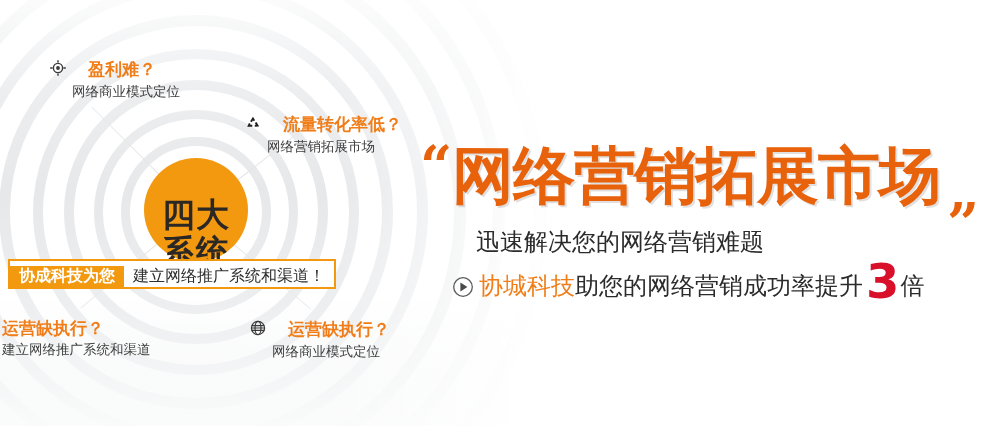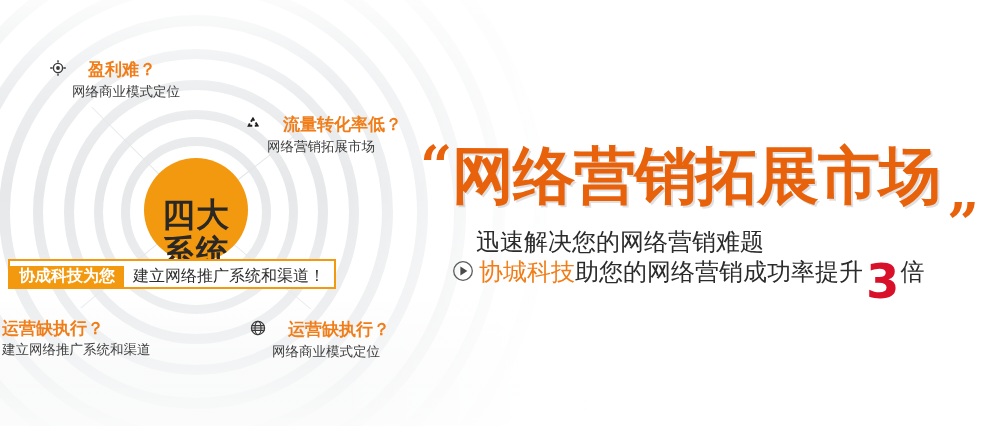--- a/index.html
+++ b/index.html
@@ -93,21 +93,21 @@
     font-family:"DejaVu Sans","Liberation Sans",sans-serif;
     font-size:62px;font-weight:bold;color:#e8620c;line-height:1;letter-spacing:-1px;
     text-shadow:2px 2px 0 rgba(0,0,0,.12);
   }
   .sub1{
     position:absolute;left:476px;top:230px;
     font-family:"DejaVu Sans","Liberation Sans",sans-serif;
     font-size:24px;color:#2b2b2b;line-height:1;white-space:nowrap;
   }
   .sub2{
-    position:absolute;left:452px;top:260px;display:flex;align-items:flex-start;
+    position:absolute;left:452px;top:260px;display:flex;align-items:flex-end;
     font-family:"DejaVu Sans","Liberation Sans",sans-serif;
     font-size:24px;color:#2b2b2b;line-height:1;white-space:nowrap;
   }
   .sub2 .brand{color:#f07d18;}
   .sub2 .big3{color:#d8102a;font-size:48px;font-weight:bold;line-height:.8;margin:0 1px 0 3px;position:relative;top:2px;}
   .playic{margin-right:5px;display:inline-flex;}
 </style>
 </head>
 <body>
 

